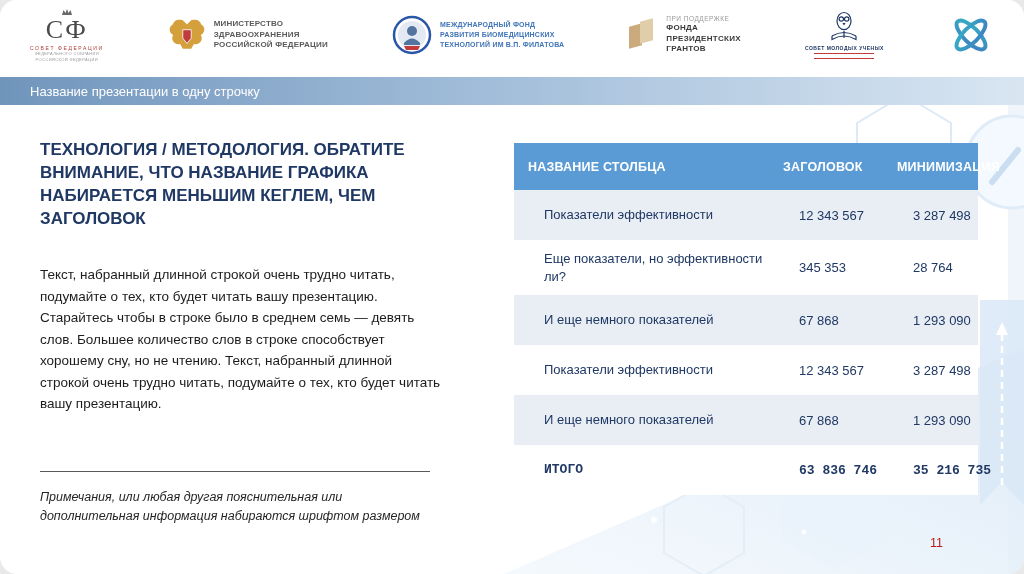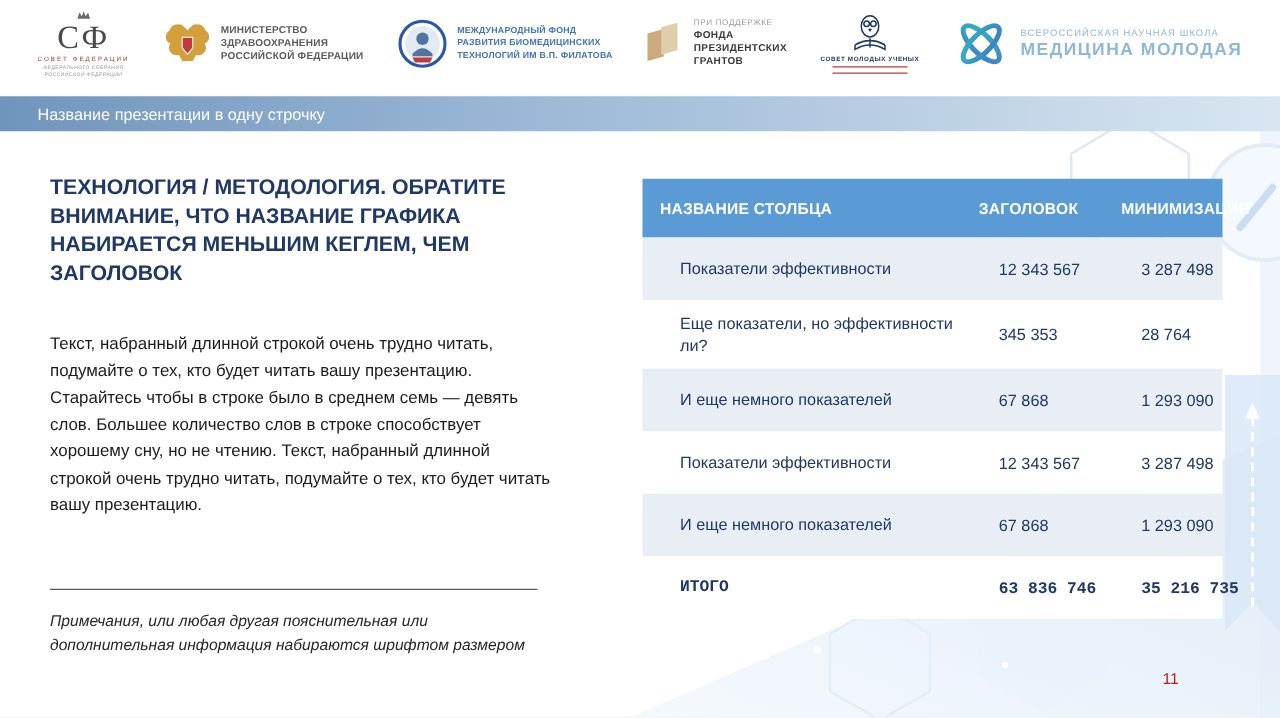--- a/index.html
+++ b/index.html
@@ -1,17 +1,17 @@
 <!DOCTYPE html>
 <html><head>
 <meta charset="utf-8">
 <style>
   html,body{margin:0;padding:0;background:#e9e9e9;}
   .slide{position:relative;width:1024px;height:574px;background:#ffffff;overflow:hidden;
-         font-family:"Liberation Sans",sans-serif;color:#1a1a1a;}
+         font-family:"Liberation Sans",sans-serif;color:#1a1a1a;border-radius:17px;}
 
   
   .deco{position:absolute;top:90px;right:0;z-index:1;pointer-events:none;}
 
   
   .logos{position:absolute;top:0;left:0;width:1024px;height:70px;background:#fff;z-index:4;
          display:flex;align-items:center;justify-content:space-between;
          padding:0 30px;box-sizing:border-box;}
   .logo{display:flex;align-items:center;gap:8px;}
 
@@ -172,24 +172,20 @@
       <svg width="46" height="40" viewBox="0 0 46 40">
         <defs>
           <linearGradient id="mmg" x1="0" y1="0" x2="1" y2="1">
             <stop offset="0" stop-color="#35afc4"></stop>
               <stop offset="1" stop-color="#3f7fc1"></stop>
           </linearGradient>
         </defs>
         <ellipse cx="23" cy="20" rx="19" ry="7.5" fill="none" stroke="url(#mmg)" stroke-width="4" transform="rotate(45 23 20)"></ellipse>
         <ellipse cx="23" cy="20" rx="19" ry="7.5" fill="none" stroke="url(#mmg)" stroke-width="4" transform="rotate(-45 23 20)"></ellipse>
       </svg>
-      <div class="mm-text">
-        <span class="mm-sub">ВСЕРОССИЙСКАЯ НАУЧНАЯ ШКОЛА</span>
-        <span class="mm-main">МЕДИЦИНА МОЛОДАЯ</span>
-      </div>
     </div>
 
   </header>
 
   <div class="title-bar">
     <span>Название презентации в одну строчку</span>
   </div>
 
   <h1 class="heading">ТЕХНОЛОГИЯ / МЕТОДОЛОГИЯ. ОБРАТИТЕ ВНИМАНИЕ, ЧТО НАЗВАНИЕ ГРАФИКА НАБИРАЕТСЯ МЕНЬШИМ КЕГЛЕМ, ЧЕМ ЗАГОЛОВОК</h1>
   <p class="body-text">Текст, набранный длинной строкой очень трудно читать, подумайте о тех, кто будет читать вашу презентацию. Старайтесь чтобы в строке было в среднем семь — девять слов. Большее количество слов в строке способствует хорошему сну, но не чтению. Текст, набранный длинной строкой очень трудно читать, подумайте о тех, кто будет читать вашу презентацию.</p>

